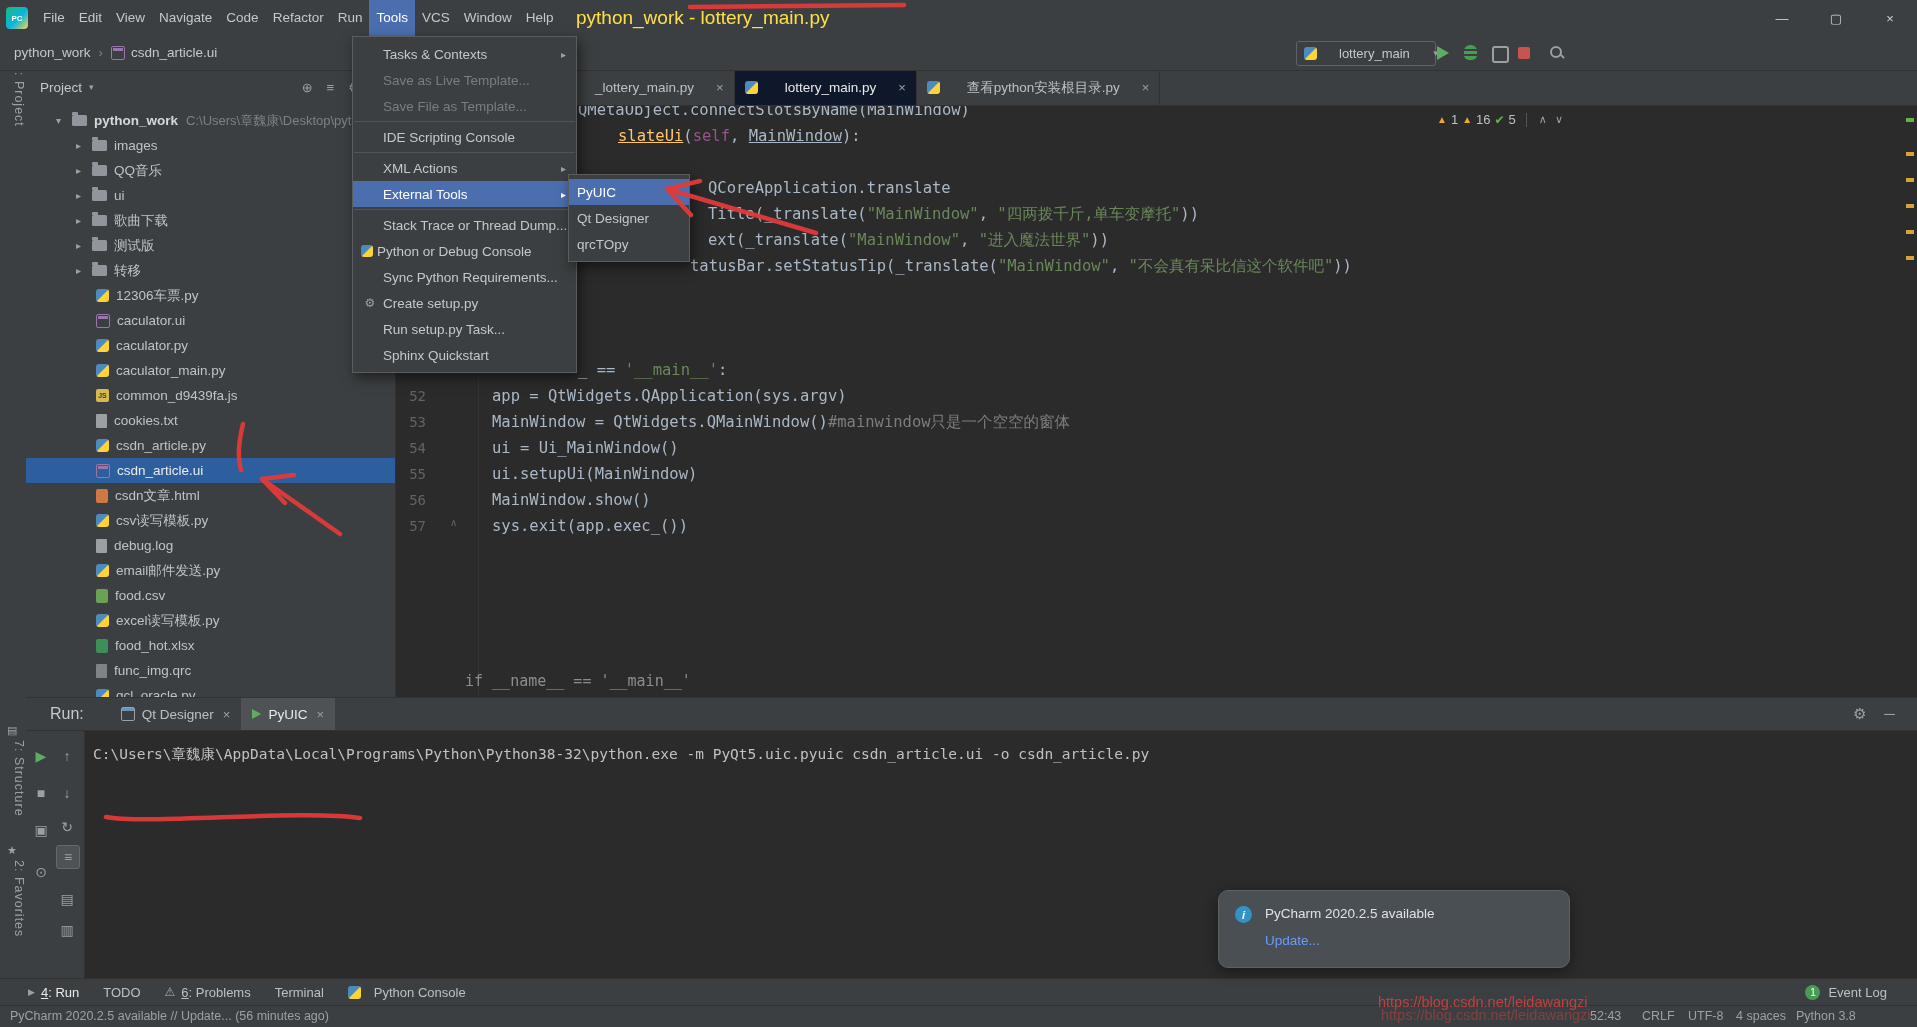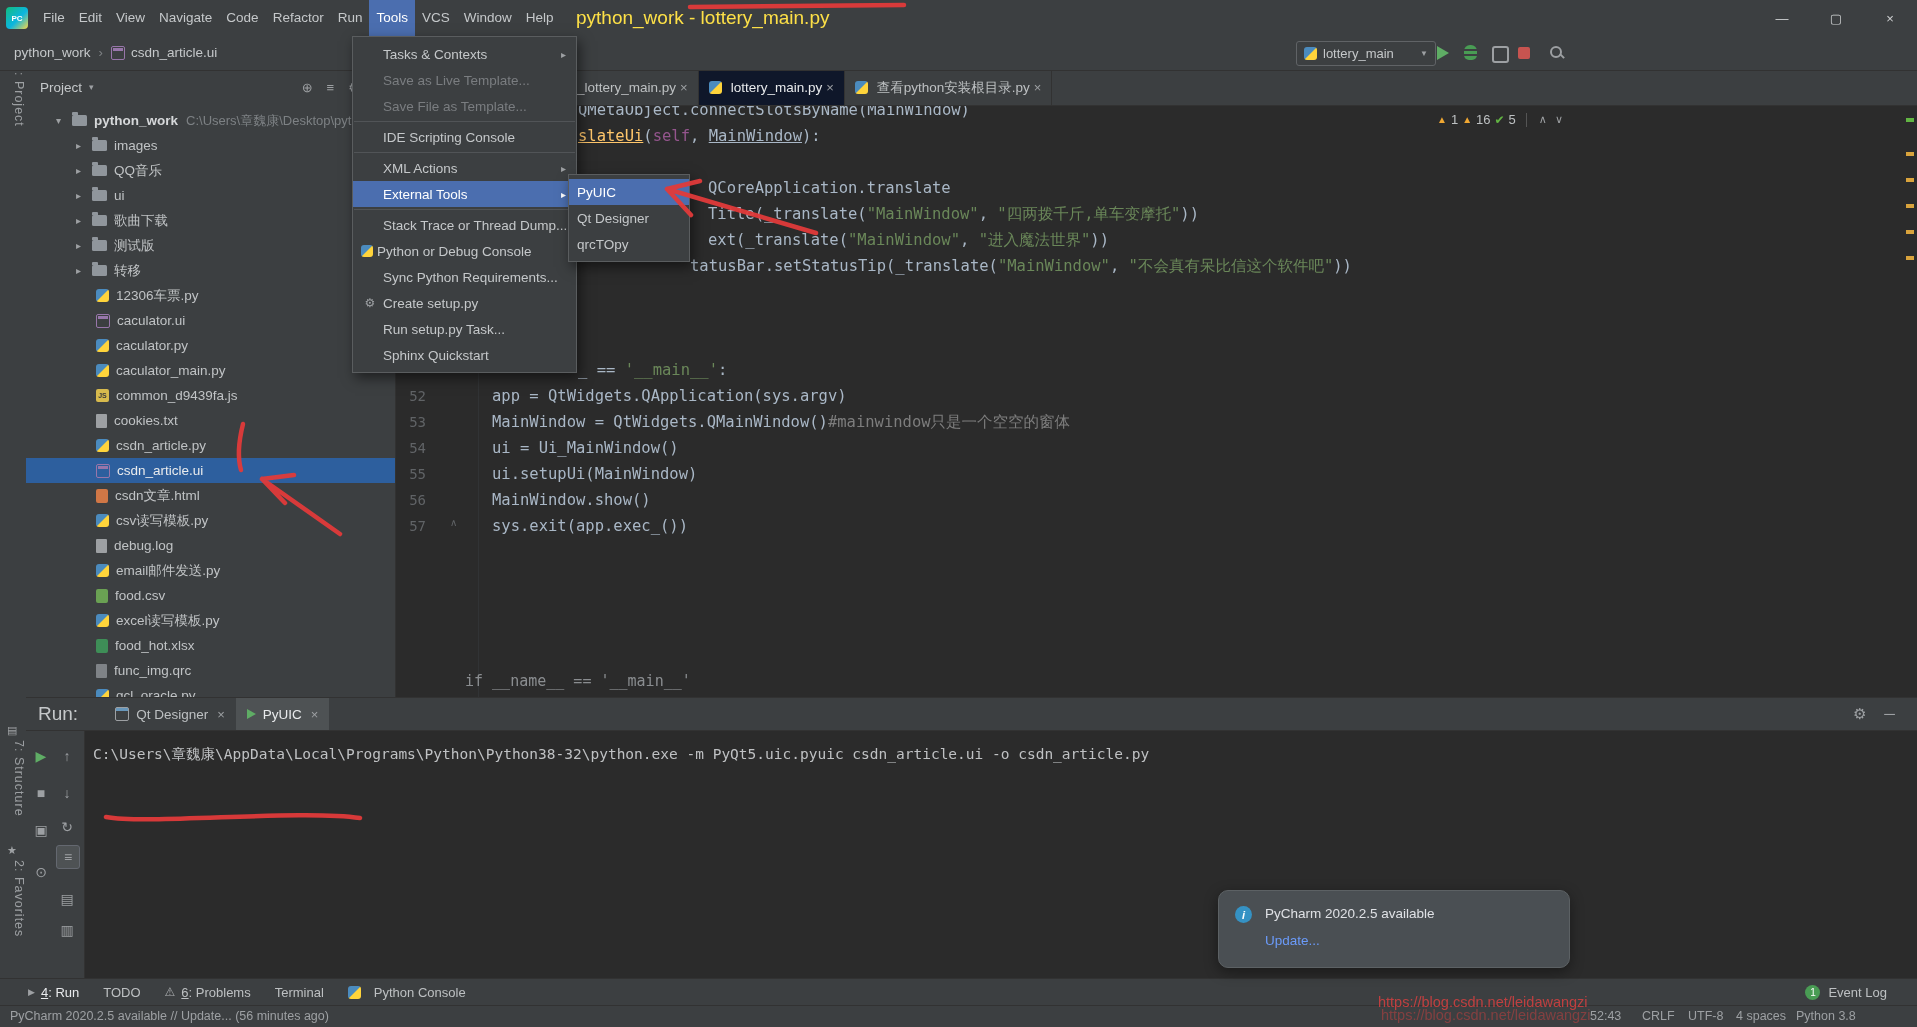--- a/index.html
+++ b/index.html
@@ -17,21 +17,21 @@
   .winbtns{position:absolute;right:0;top:0;display:flex;height:36px}
   .winbtn{width:54px;height:36px;display:flex;align-items:center;justify-content:center;color:#cfd1d2;font-size:13px}
   
   .toolbar{position:absolute;left:0;top:36px;width:1917px;height:34px;background:#3c3f41;border-bottom:1px solid #323232;z-index:9}
   .bc{display:flex;align-items:center;height:33px;padding-left:14px}
   .crumb{font-size:13.5px;color:#c5c8ca}
   .crumb-sep{color:#7d8184;margin:0 8px;font-size:13px}
   .ui-icon-sm{width:12px;height:12px;border:1px solid #9876aa;border-radius:2px;position:relative;margin-right:6px;flex:none}
   .ui-icon-sm::before{content:'';position:absolute;left:1px;right:1px;top:1px;height:3px;background:#9876aa}
   .run-combo{position:absolute;left:1296px;top:5px;width:124px;height:23px;border:1px solid #606366;border-radius:3px;
-             display:flex;align-items:center;padding:0 7px;gap:6px;font-size:13px;color:#c5c8ca}
+             display:flex;align-items:center;padding:0 7px;gap:22px;font-size:13px;color:#c5c8ca}
   .i-py{width:13px;height:13px;border-radius:3px;background:linear-gradient(135deg,#4b8bbe 49%,#ffd43b 51%);flex:none}
   .combo-caret{margin-left:auto;color:#9da0a3;font-size:8px}
   .tb-ic{position:absolute;display:flex;align-items:center;justify-content:center}
   .tri-green{width:0;height:0;border-left:12px solid #5fad65;border-top:7px solid transparent;border-bottom:7px solid transparent}
   .i-bug{width:13px;height:15px;background:#499c54;border-radius:6px 6px 5px 5px;position:relative}
   .i-bug::before{content:'';position:absolute;left:0;right:0;top:4px;height:2px;background:#3c3f41}
   .i-bug::after{content:'';position:absolute;left:0;right:0;top:9px;height:2px;background:#3c3f41}
   .i-cov{width:13px;height:13px;border:2px solid #9da0a3;border-radius:3px}
   .stop-sq{width:12px;height:12px;background:#c75450;border-radius:2px}
   .i-search{position:relative;width:14px;height:14px}
@@ -74,21 +74,21 @@
   .mitem.sel{background:#4b6eaf;color:#fff}
   .mitem.dis{color:#7a7d80}
   .micon{width:18px;height:16px;margin-right:4px;display:flex;align-items:center;justify-content:center;font-size:12px;color:#9da0a3;flex:none}
   .i-py-mini{width:12px;height:12px;border-radius:3px;background:linear-gradient(135deg,#4b8bbe 49%,#ffd43b 51%)}
   .marrow{margin-left:auto;font-size:10px;color:#9da0a3}
   .mitem.sel .marrow{color:#fff}
   .msep{height:1px;background:#515457;margin:2px 1px}
   
   .tabbar{position:absolute;left:395px;top:70px;width:1522px;height:36px;background:#3c3f41;border-bottom:1px solid #323232;
           z-index:5;display:flex;padding-left:150px;box-sizing:border-box}
-  .etab{display:flex;align-items:center;gap:2px;padding:0 10px;font-size:13.5px;color:#bdc0c2;border-right:1px solid #323232;white-space:nowrap}
+  .etab{display:flex;align-items:center;gap:20px;padding:0 10px;font-size:13.5px;color:#bdc0c2;border-right:1px solid #323232;white-space:nowrap}
   .etab.active{background:#0f172a;color:#e8eaec}
   .tab-ic{width:13px;height:13px}
   .tab-close{color:#9da0a3;font-size:13px;margin-left:2px}
   .gutterline{position:absolute;left:478px;top:106px;width:1px;height:591px;background:#313335;z-index:1}
   .code-layer{position:absolute;left:0;top:0;z-index:2}
   .lnum{position:absolute;left:390px;width:36px;text-align:right;font:14px "DejaVu Sans Mono",monospace;color:#606366;line-height:26px}
   .cline{position:absolute;font:15.5px "DejaVu Sans Mono",monospace;line-height:26px;white-space:pre}
   .c-plain{color:#a9b7c6}
   .c-string{color:#6a8759}
   .c-comment{color:#7d7d7d;}
@@ -100,21 +100,21 @@
   .insp-ok{color:#62b543;font-size:12px}
   .insp-div{width:1px;height:14px;background:#555;margin:0 6px}
   .insp-chev{color:#9da0a3;font-size:11px;margin:0 2px}
   .stripe-mark{position:absolute;left:1906px;width:8px;height:4px;background:#d9a33c;z-index:6}
   .stripe-mark.g{background:#62b543}
   .fold{position:absolute;left:450px;top:517px;font-size:10px;color:#606366;z-index:2}
   .sticky{position:absolute;left:465px;top:672px;font:15px "DejaVu Sans Mono",monospace;color:#8a8d90;z-index:2}
   
   .runhdr{position:absolute;left:26px;top:697px;width:1891px;height:34px;background:#3c3f41;border-top:1px solid #323232;
           border-bottom:1px solid #323232;display:flex;align-items:center;box-sizing:border-box;z-index:3}
-  .runlabel{margin-left:12px;font-size:19px;color:#c5c8ca}
+  .runlabel{margin-left:24px;font-size:16px;color:#c5c8ca}
   .rtab{display:flex;align-items:center;gap:7px;padding:0 11px;height:100%;font-size:13.5px;color:#bdc0c2;white-space:nowrap}
   .rtab:first-of-type{margin-left:26px}
   .rtab.active{background:#4e5254;color:#e8eaec}
   .i-designer{width:12px;height:12px;border:1px solid #9da0a3;border-radius:2px;position:relative}
   .i-designer::before{content:'';position:absolute;left:0;right:0;top:0;height:3px;background:#6897bb}
   .tri-green-sm{width:0;height:0;border-left:9px solid #5fad65;border-top:5px solid transparent;border-bottom:5px solid transparent}
   .runhdr-icons{margin-left:auto;display:flex;gap:18px;margin-right:22px;color:#9da0a3;font-size:15px}
   .runtools{position:absolute;left:26px;top:731px;width:58px;height:247px;background:#3c3f41;border-right:1px solid #323232;z-index:3}
   .rticon{position:absolute;width:22px;height:22px;display:flex;align-items:center;justify-content:center;color:#9da0a3;font-size:14px}
   .rticon.green{color:#5fad65}
@@ -358,21 +358,21 @@
       <div class="cline" style="top: 409px; left: 492px;"><span class="c-plain">MainWindow = QtWidgets.QMainWindow()</span><span class="c-comment">#mainwindow只是一个空空的窗体</span></div>
       <div class="lnum" style="top: 435px;">54</div>
       <div class="cline" style="top: 435px; left: 492px;"><span class="c-plain">ui = Ui_MainWindow()</span></div>
       <div class="lnum" style="top: 461px;">55</div>
       <div class="cline" style="top: 461px; left: 492px;"><span class="c-plain">ui.setupUi(MainWindow)</span></div>
       <div class="lnum" style="top: 487px;">56</div>
       <div class="cline" style="top: 487px; left: 492px;"><span class="c-plain">MainWindow.show()</span></div>
       <div class="lnum" style="top: 513px;">57</div>
       <div class="cline" style="top: 513px; left: 492px;"><span class="c-plain">sys.exit(app.exec_())</span></div>
       <div class="cline" style="top: 97px; left: 578px;"><span class="c-plain">QMetaObject.connectSlotsByName(MainWindow)</span></div>
-      <div class="cline" style="top: 123px; left: 578px;"><span class="c-decl">slateUi</span><span class="c-plain">(</span><span class="c-self">self</span><span class="c-plain">, </span><span class="c-param">MainWindow</span><span class="c-plain">):</span></div>
+      <div class="cline" style="top: 123px; left: 578px; padding-left: 40px;"><span class="c-decl">slateUi</span><span class="c-plain">(</span><span class="c-self">self</span><span class="c-plain">, </span><span class="c-param">MainWindow</span><span class="c-plain">):</span></div>
       <div class="cline" style="top: 175px; left: 708px;"><span class="c-plain">QCoreApplication.translate</span></div>
       <div class="cline" style="top: 201px; left: 708px;"><span class="c-plain">Title(_translate(</span><span class="c-string">"MainWindow"</span><span class="c-plain">, </span><span class="c-string">"四两拨千斤,单车变摩托"</span><span class="c-plain">))</span></div>
       <div class="cline" style="top: 227px; left: 708px;"><span class="c-plain">ext(_translate(</span><span class="c-string">"MainWindow"</span><span class="c-plain">, </span><span class="c-string">"进入魔法世界"</span><span class="c-plain">))</span></div>
       <div class="cline" style="top: 253px; left: 690px;"><span class="c-plain">tatusBar.setStatusTip(_translate(</span><span class="c-string">"MainWindow"</span><span class="c-plain">, </span><span class="c-string">"不会真有呆比信这个软件吧"</span><span class="c-plain">))</span></div>
       <div class="cline" style="top: 357px; left: 578px;"><span class="c-plain">_ == </span><span class="c-string">'__main__'</span><span class="c-plain">:</span></div>
     </div>
   <div class="fold">∧</div>
   <div class="sticky">if __name__ == '__main__'</div>
 
   <div class="inspections">

